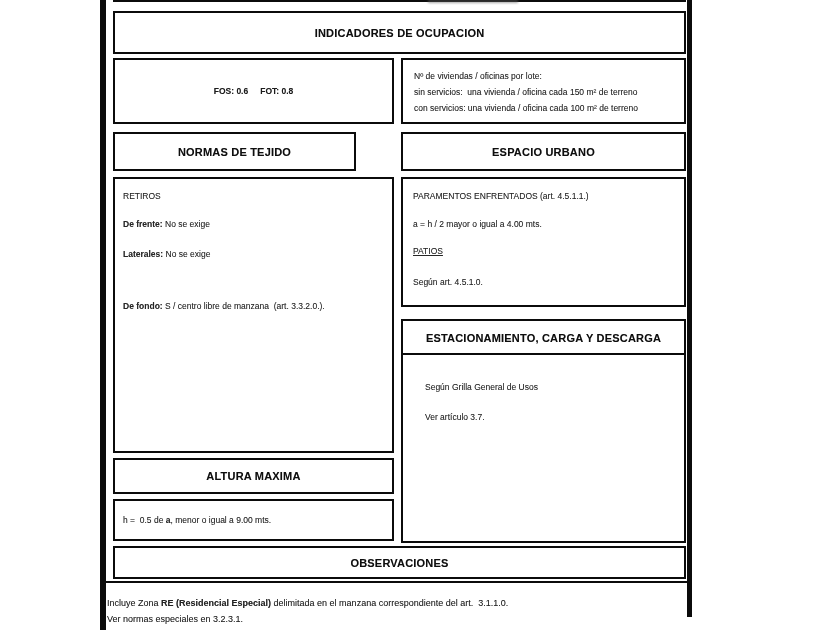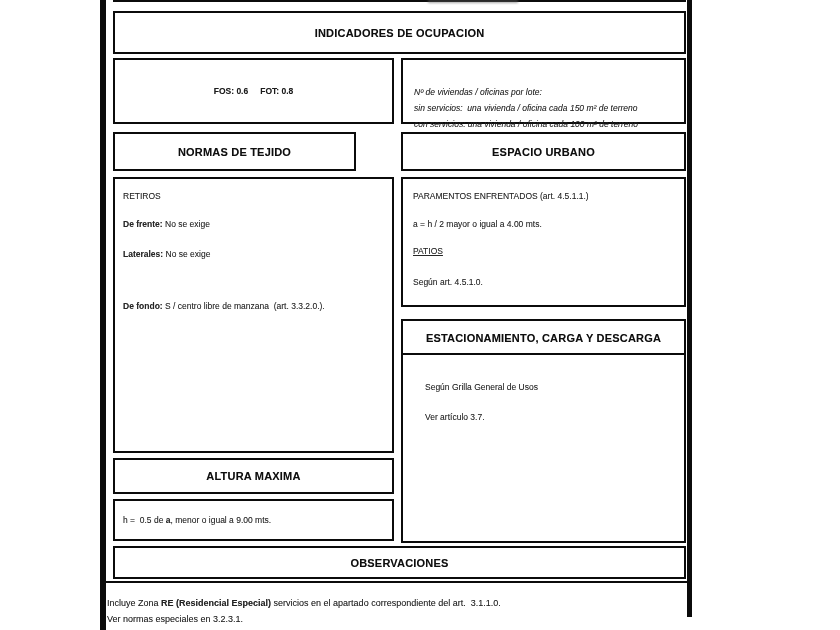--- a/index.html
+++ b/index.html
@@ -62,22 +62,21 @@
     display: flex;
     align-items: center;
     justify-content: center;
     gap: 108px;
     font-weight: bold;
     font-size: 8.5px;
     color: #1c1c1c;
     text-shadow: 0 0 0.5px rgba(0,0,0,0.35);
   }
   .viviendas {
-    padding: 24px 0 0 11px;
-    font-style: italic;
+    padding: 8px 0 0 11px;
   }
   .viviendas p { line-height: 16px; }
   .obs {
     font-size: 9px;
     color: #222222;
     padding: 12px 0 0 7px;
     text-shadow: 0 0 0.5px rgba(0,0,0,0.3);
   }
   .obs p { line-height: 16px; white-space: pre-wrap; }
   .alturarule {
@@ -147,20 +146,20 @@
 
   <div class="box bodytxt alturarule" style="left:113px; top:499px; width:281px; height:42px;">
     <p><span>h =  0.5 de </span><span class="b">a</span><span>, menor o igual a 9.00 mts.</span></p>
   </div>
 
   <div class="box hdr" style="left:113px; top:546px; width:573px; height:33px;">
     <span>OBSERVACIONES</span>
   </div>
 
   <div class="box obs" style="left:100px; top:581px; width:591px; height:49px; border-left:none; border-right:none; border-bottom:none;">
-    <p><span>Incluye Zona </span><span class="b">RE (Residencial Especial)</span><span> servicios en el apartado correspondiente del art.  3.1.1.0.</span></p>
+    <p><span>Incluye Zona </span><span class="b">RE (Residencial Especial)</span><span> delimitada en el manzana correspondiente del art.  3.1.1.0.</span></p>
     <p>Ver normas especiales en 3.2.3.1.</p>
   </div>
 
   <div class="bar" style="left:100px; top:0; width:6px; height:630px;"></div>
   <div class="bar" style="left:687px; top:0; width:5px; height:617px;"></div>
 
 </div>
 
 </body></html>

